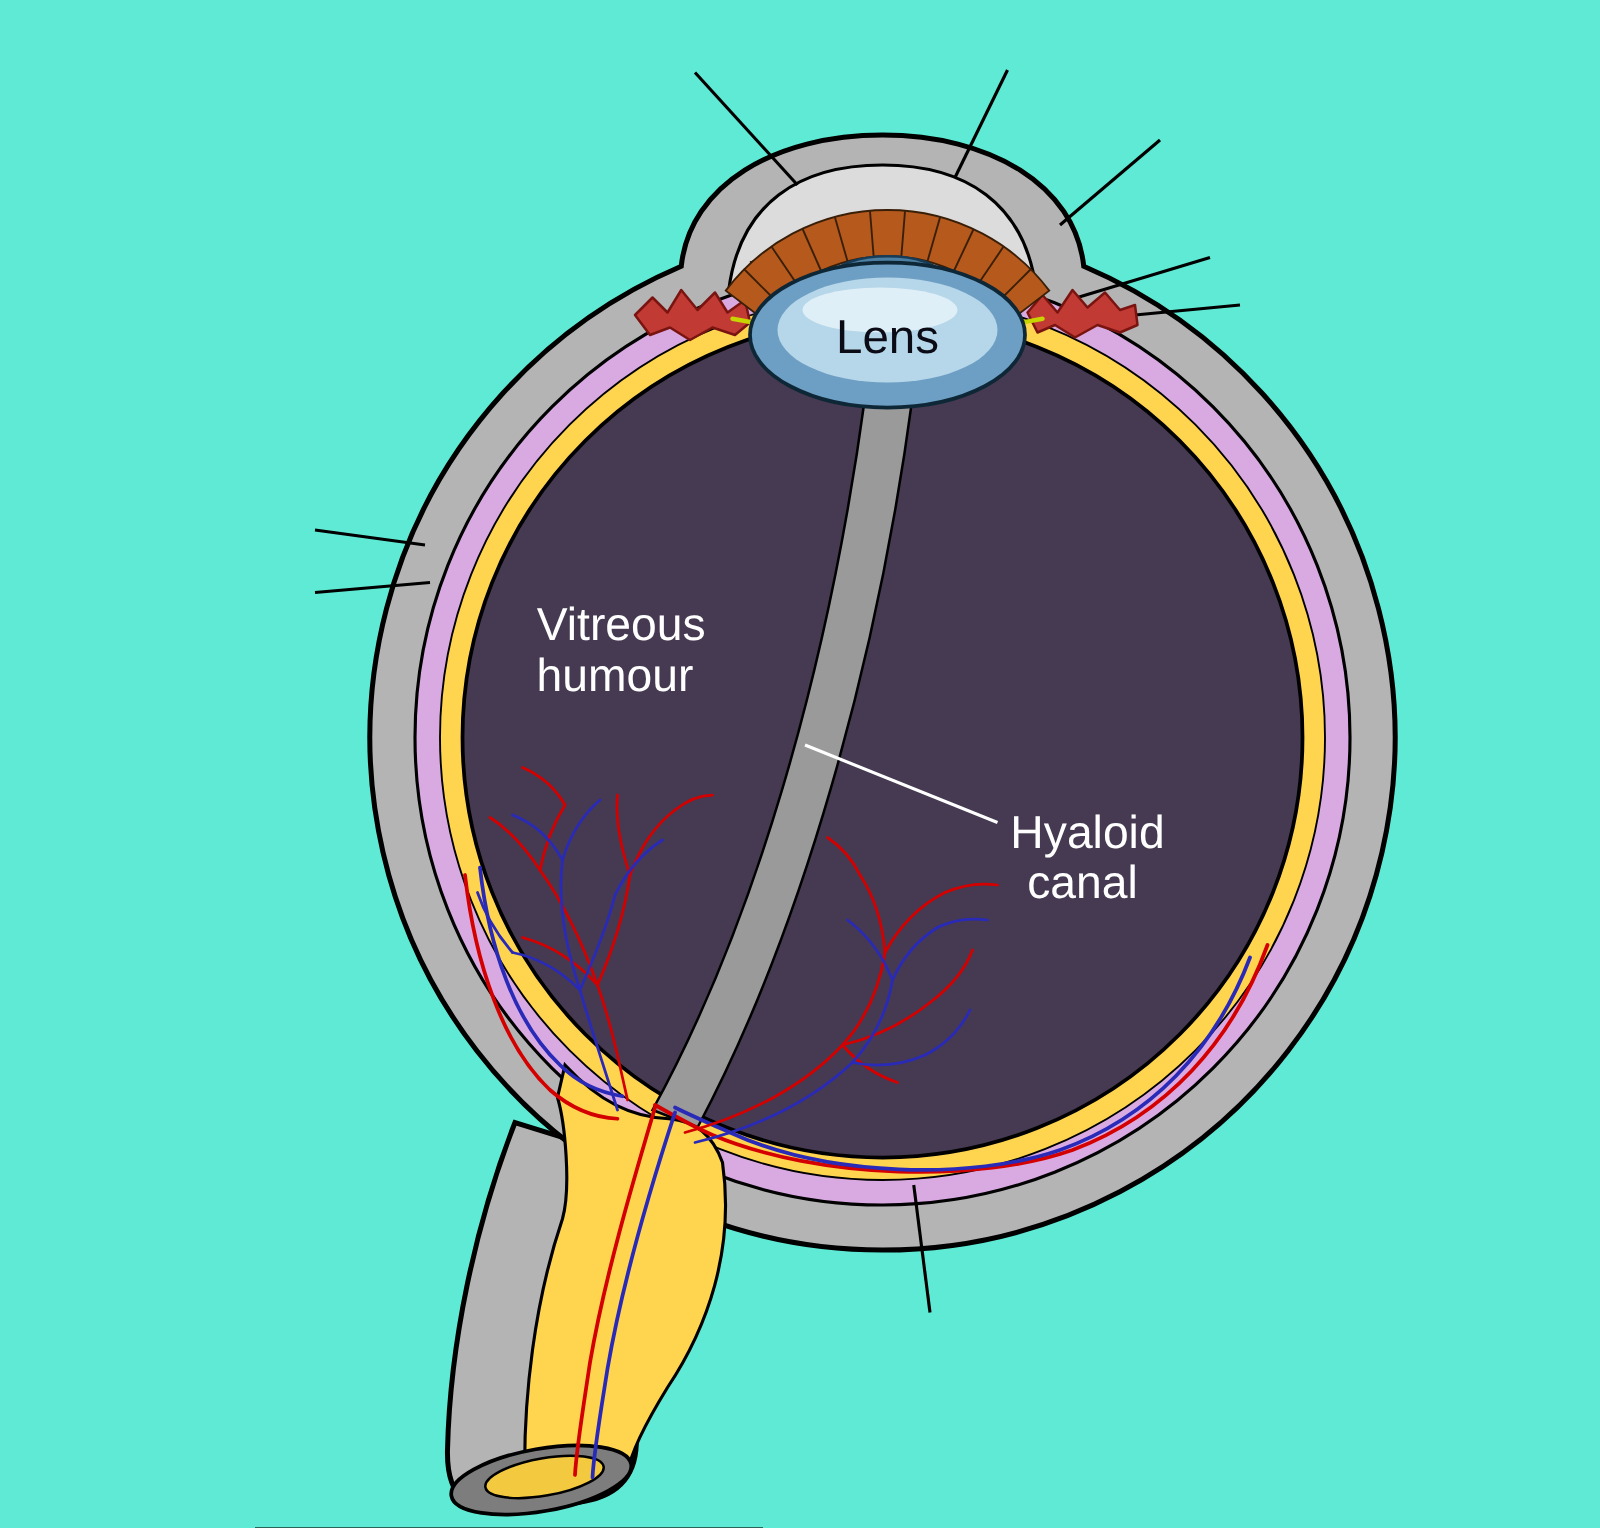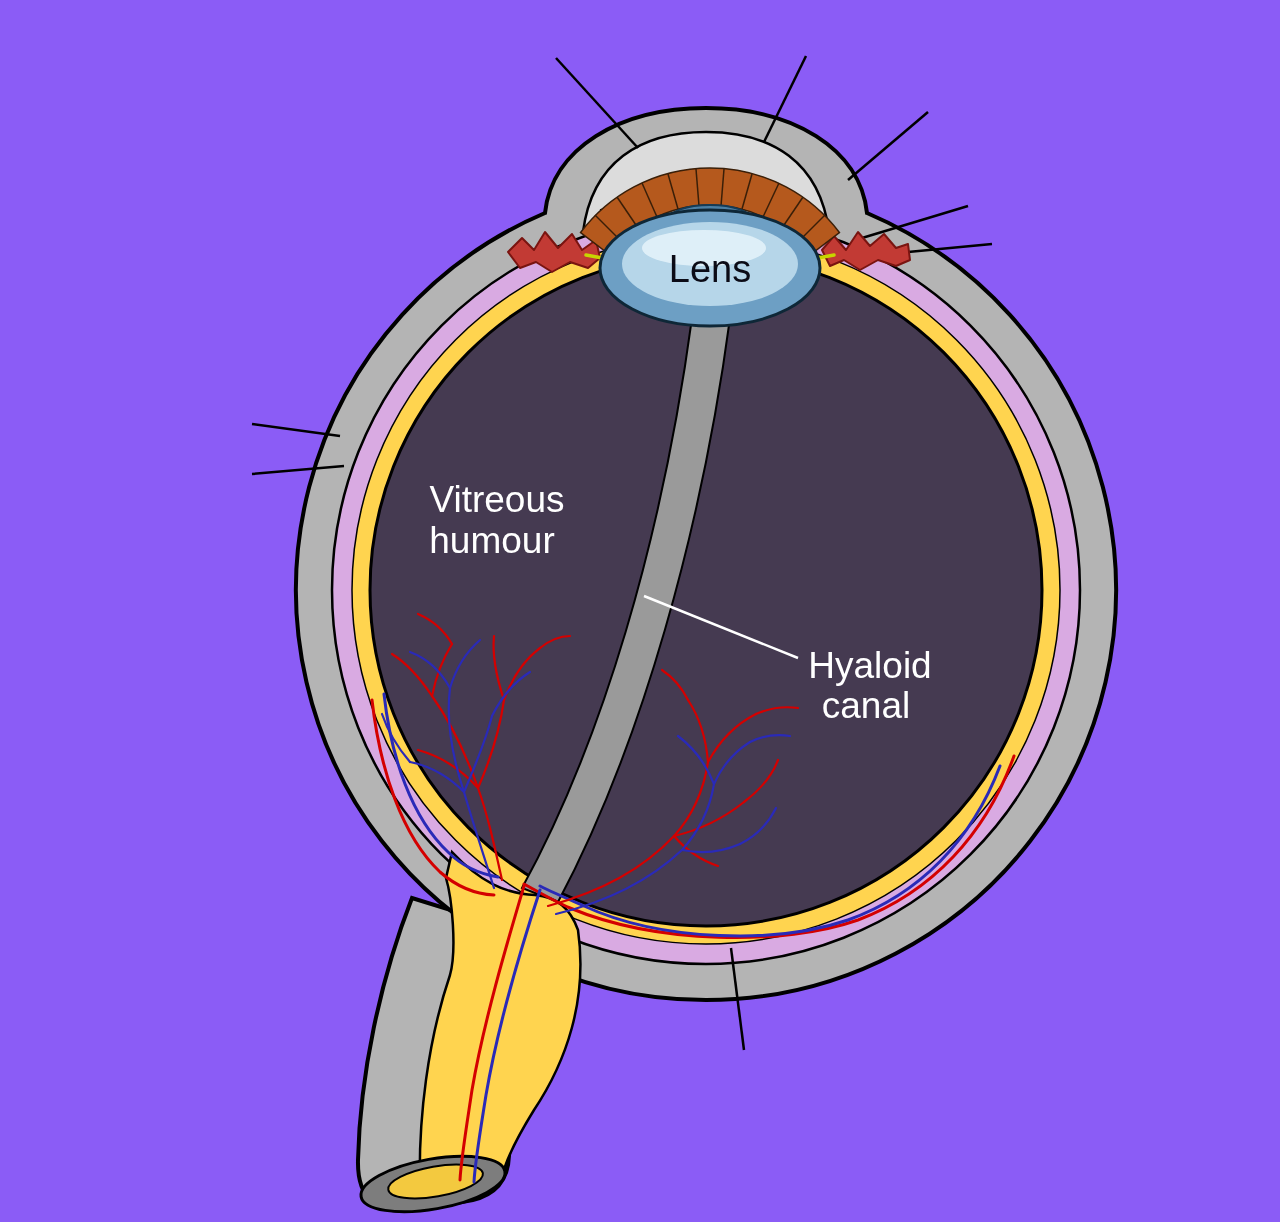--- a/index.html
+++ b/index.html
@@ -8,21 +8,21 @@
     background: #000000;
     width: 1280px;
     height: 1222px;
     overflow: hidden;
     font-family: "Liberation Sans", "DejaVu Sans", sans-serif;
   }
   .stage {
     position: relative;
     width: 1280px;
     height: 1222px;
-    background: #8b5cf6;
+    background: #5eead4;
   }
   svg { display: block; }
   text {
     font-family: "Liberation Sans", "DejaVu Sans", sans-serif;
   }
 </style>
 </head>
 <body>
 
 <div class="stage">

